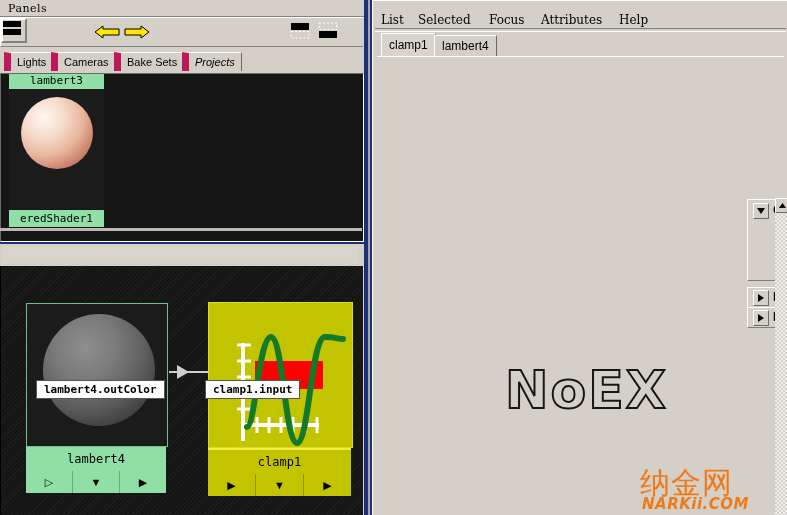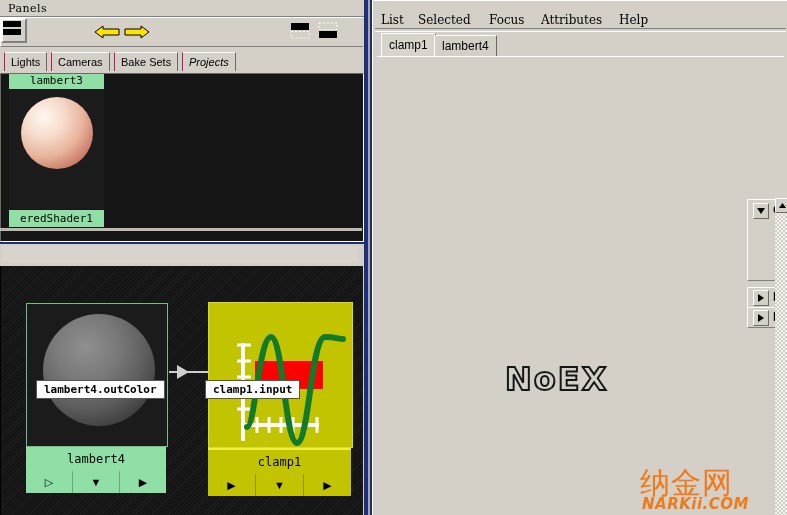--- a/index.html
+++ b/index.html
@@ -21,21 +21,21 @@
   #fwd-arrow{left:123px;}
 
   .layoutbtn{position:absolute;top:4px;width:22px;height:17px;}
   #lb1{left:288px;}
   #lb2{left:316px;}
   #lb3{left:341px;width:22px;height:21px;top:2px;border:2px solid #fff;
        border-right-color:#808080;border-bottom-color:#808080;background:#d4d0c8;}
 
   #tabs-row{position:absolute;left:0;top:52px;width:364px;height:20px;background:#d4d0c8;}
   .ltab{position:absolute;top:0;height:18px;line-height:18px;padding:0 6px;
-        background:#d4d0c8;border-top:1px solid #fff;border-left:1px solid #be185d;
+        background:#d4d0c8;border-top:1px solid #fff;border-left:7px solid #be185d;
         border-right:1px solid #6b6b63;font-size:11px;
         font-family:"Liberation Sans",sans-serif;cursor:default;}
 
   
   #browser{position:absolute;left:0;top:73px;width:362px;height:167px;background:#161616;
            border:1px solid #fff;border-top-color:#6b6b63;border-left-color:#6b6b63;
            overflow:hidden;}
   .swatch-cell{position:absolute;left:8px;width:95px;background:#161616;}
   .sw-label{height:17px;line-height:17px;text-align:center;background:#90dfa7;color:#000;
             font-family:"DejaVu Sans Mono",monospace;font-size:11px;white-space:nowrap;overflow:hidden;}
@@ -114,21 +114,21 @@
              border-right:1px solid #808080;border-bottom:1px solid #808080;}
   #scroll-up{position:absolute;left:775px;top:198px;width:12px;height:13px;background:#d4d0c8;
              border-top:1px solid #fff;border-left:1px solid #fff;
              border-right:1px solid #6b6b63;border-bottom:1px solid #6b6b63;
              display:flex;align-items:center;justify-content:center;}
   #scroll-track{position:absolute;left:775px;top:212px;width:12px;height:303px;
      background-image:repeating-conic-gradient(#d4d0c8 0% 25%, #f2f0ec 0% 50%);
      background-size:4px 4px;}
 
   #noex{position:absolute;left:505px;top:360px;font-family:"DejaVu Sans",sans-serif;
-        font-size:32px;font-weight:bold;letter-spacing:2px;color:transparent;text-align:center;
+        font-size:52px;font-weight:bold;letter-spacing:2px;color:transparent;text-align:center;
         -webkit-text-stroke:2px #161616;}
   #watermark{position:absolute;left:640px;top:463px;width:142px;height:48px;}
   #wm-cn{position:absolute;left:0;top:0;font-size:30px;font-weight:normal;color:#ef7a1a;
          font-family:"DejaVu Sans",sans-serif;letter-spacing:1px;}
   #wm-en{position:absolute;left:2px;top:32px;font-size:15px;font-weight:bold;
          font-style:italic;color:#ef7a1a;font-family:"DejaVu Sans",sans-serif;letter-spacing:.5px;}
 </style>
 </head>
 <body>
 

